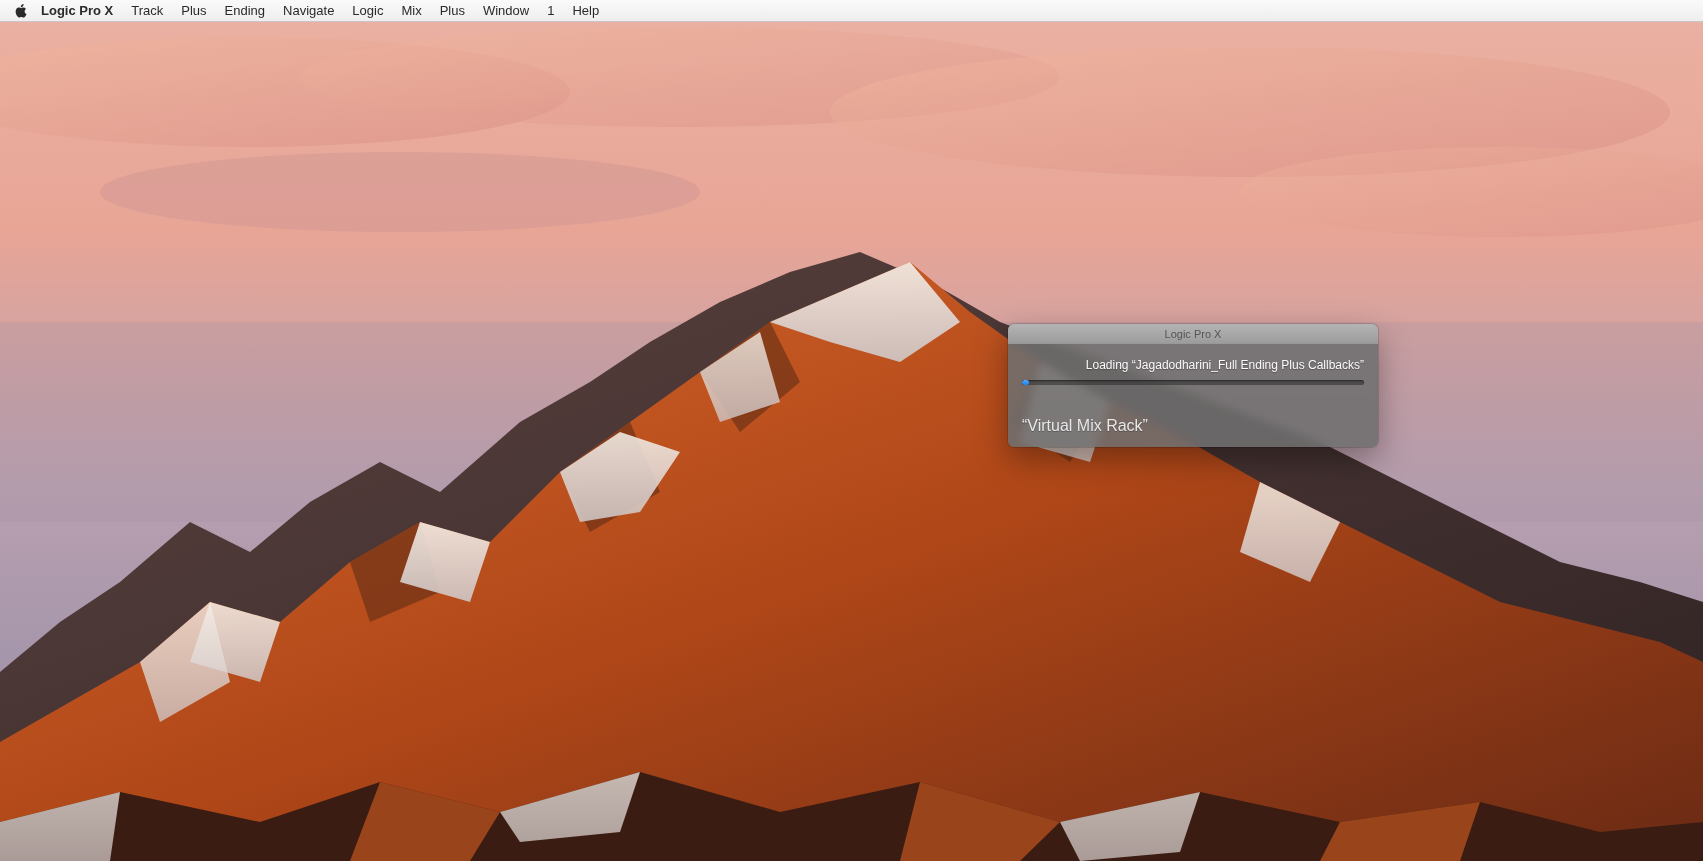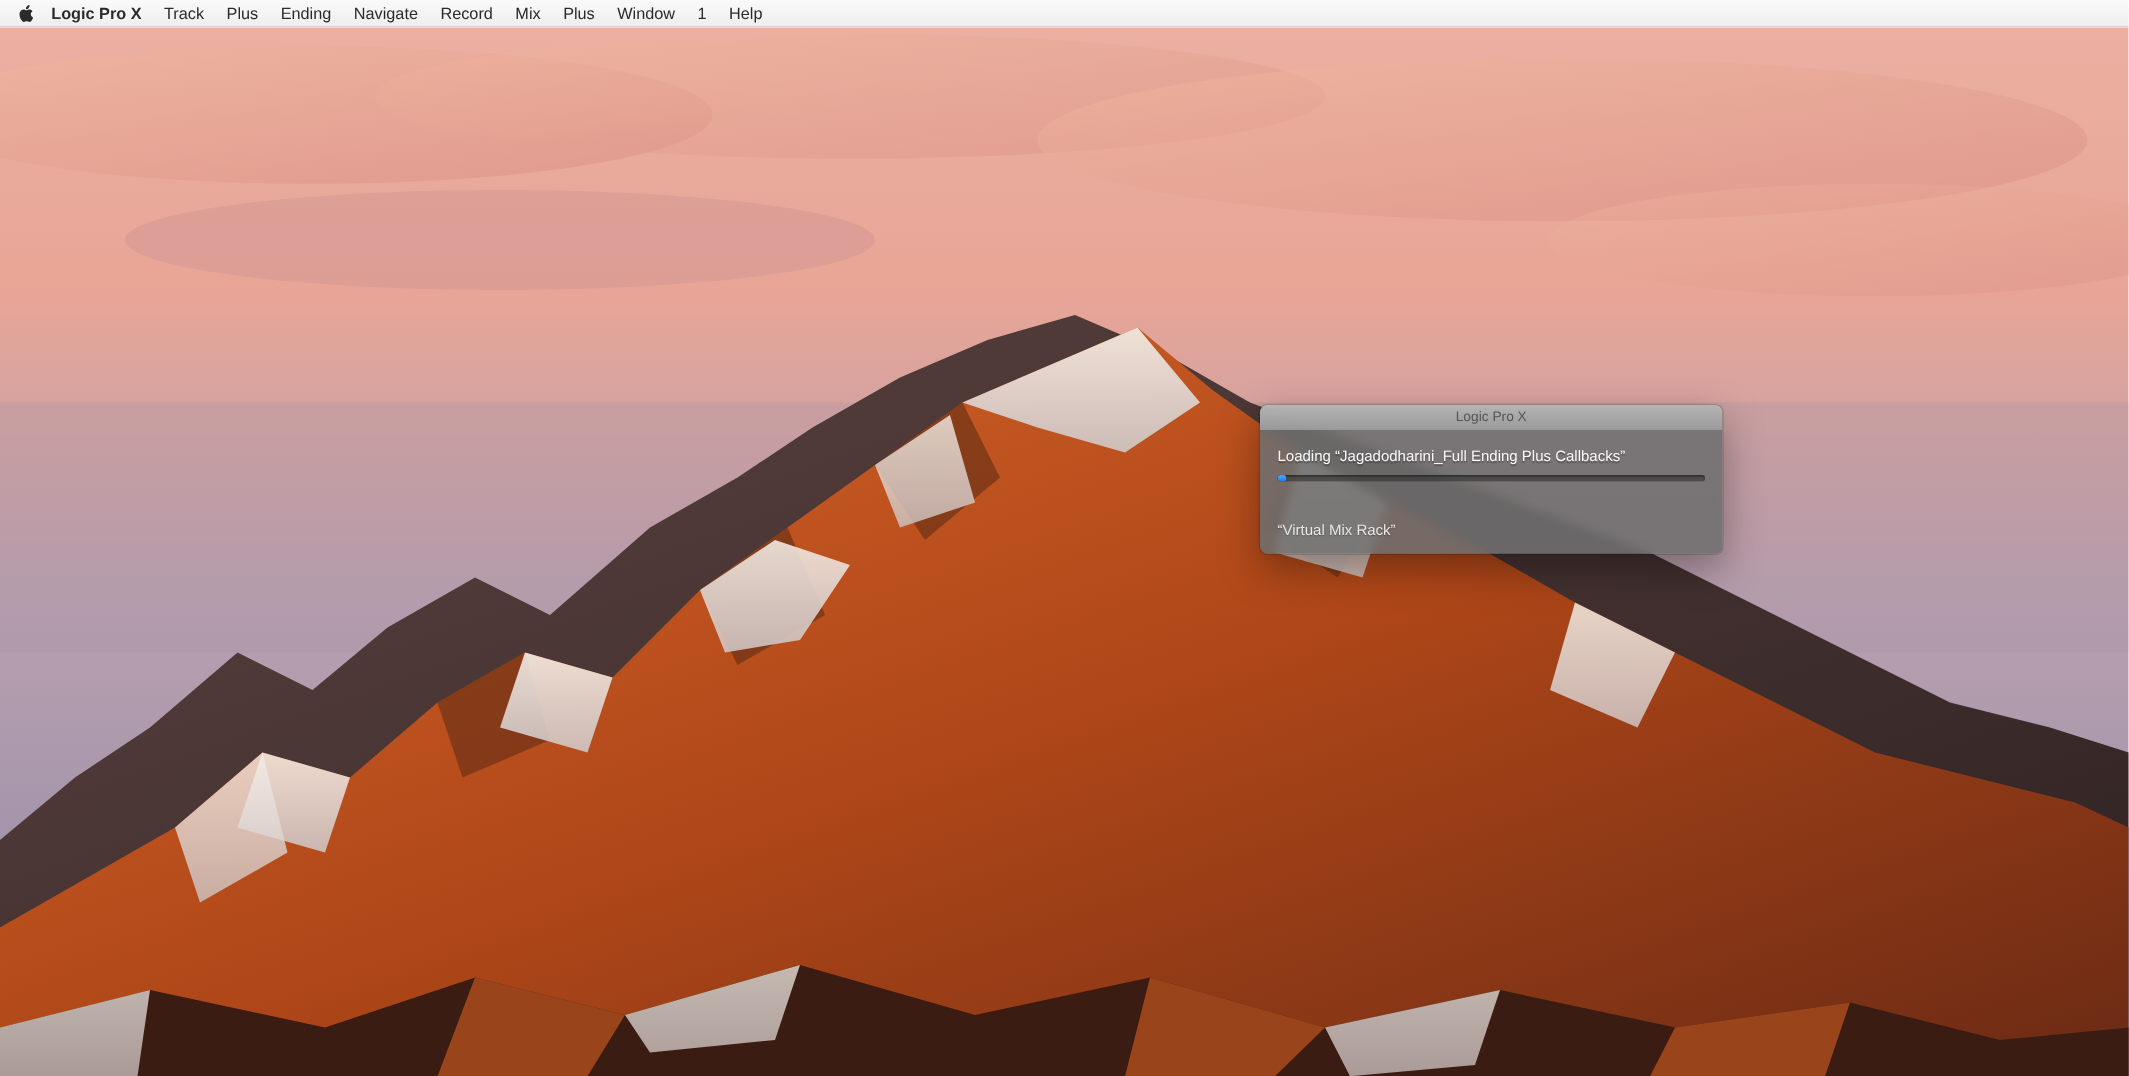--- a/index.html
+++ b/index.html
@@ -94,61 +94,62 @@
     
     .loading-dialog .content {
       padding: 14px 14px 12px 14px;
       color: #fafafa;
       font-size: 12px;
     }
     
     .loading-dialog .loading-text {
       margin-bottom: 8px;
       text-shadow: 0 1px 1px rgba(0,0,0,0.3);
+      text-align: right;
     }
     
     .loading-dialog .progress-track {
       width: 100%;
       height: 5px;
       background: rgba(50,50,50,0.6);
       border-radius: 3px;
       box-shadow: inset 0 1px 2px rgba(0,0,0,0.5);
       overflow: hidden;
       margin-bottom: 10px;
     }
     
     .loading-dialog .progress-fill {
       height: 100%;
       background: linear-gradient(to bottom, #4da7ff, #1c82e8);
       width: 2%;
       border-radius: 3px;
     }
     
     .loading-dialog .status-text {
-      font-size: 12px;
+      font-size: 16px;
       color: #e8e8e8;
       text-shadow: 0 1px 1px rgba(0,0,0,0.3);
       margin-top: 32px;
     }
   </style>
 </head>
 <body>
 
 <div class="menubar">
   <span class="apple-icon">
     <svg width="13" height="14" viewBox="0 0 13 14">
       <path fill="#2a2a2a" d="M10.6 7.4c0-1.7 1.4-2.5 1.4-2.5-0.8-1.1-2-1.3-2.4-1.3-1-0.1-2 0.6-2.5 0.6-0.5 0-1.3-0.6-2.2-0.6-1.1 0-2.1 0.6-2.7 1.6-1.2 2-0.3 5 0.8 6.6 0.6 0.8 1.2 1.7 2.1 1.7 0.8 0 1.2-0.5 2.2-0.5 1 0 1.3 0.5 2.2 0.5 0.9 0 1.5-0.8 2.1-1.6 0.6-0.9 0.9-1.8 0.9-1.9 0 0-1.8-0.7-1.9-2.6zM8.9 2.3c0.5-0.6 0.8-1.4 0.7-2.3-0.7 0-1.6 0.5-2.1 1.1-0.5 0.5-0.9 1.4-0.7 2.2 0.8 0.1 1.6-0.4 2.1-1z"></path>
     </svg>
   </span>
   <span class="menu-item app-name">Logic Pro X</span>
   <span class="menu-item">Track</span>
   <span class="menu-item">Plus</span>
   <span class="menu-item">Ending</span>
   <span class="menu-item">Navigate</span>
-  <span class="menu-item">Record</span>
+  <span class="menu-item">Logic</span>
   <span class="menu-item">Mix</span>
   <span class="menu-item">Plus</span>
   <span class="menu-item">Window</span>
   <span class="menu-item">1</span>
   <span class="menu-item">Help</span>
 </div>
 
 <div class="desktop">
   <svg viewBox="0 0 1703 839" preserveAspectRatio="xMidYMid slice">
     <defs>

